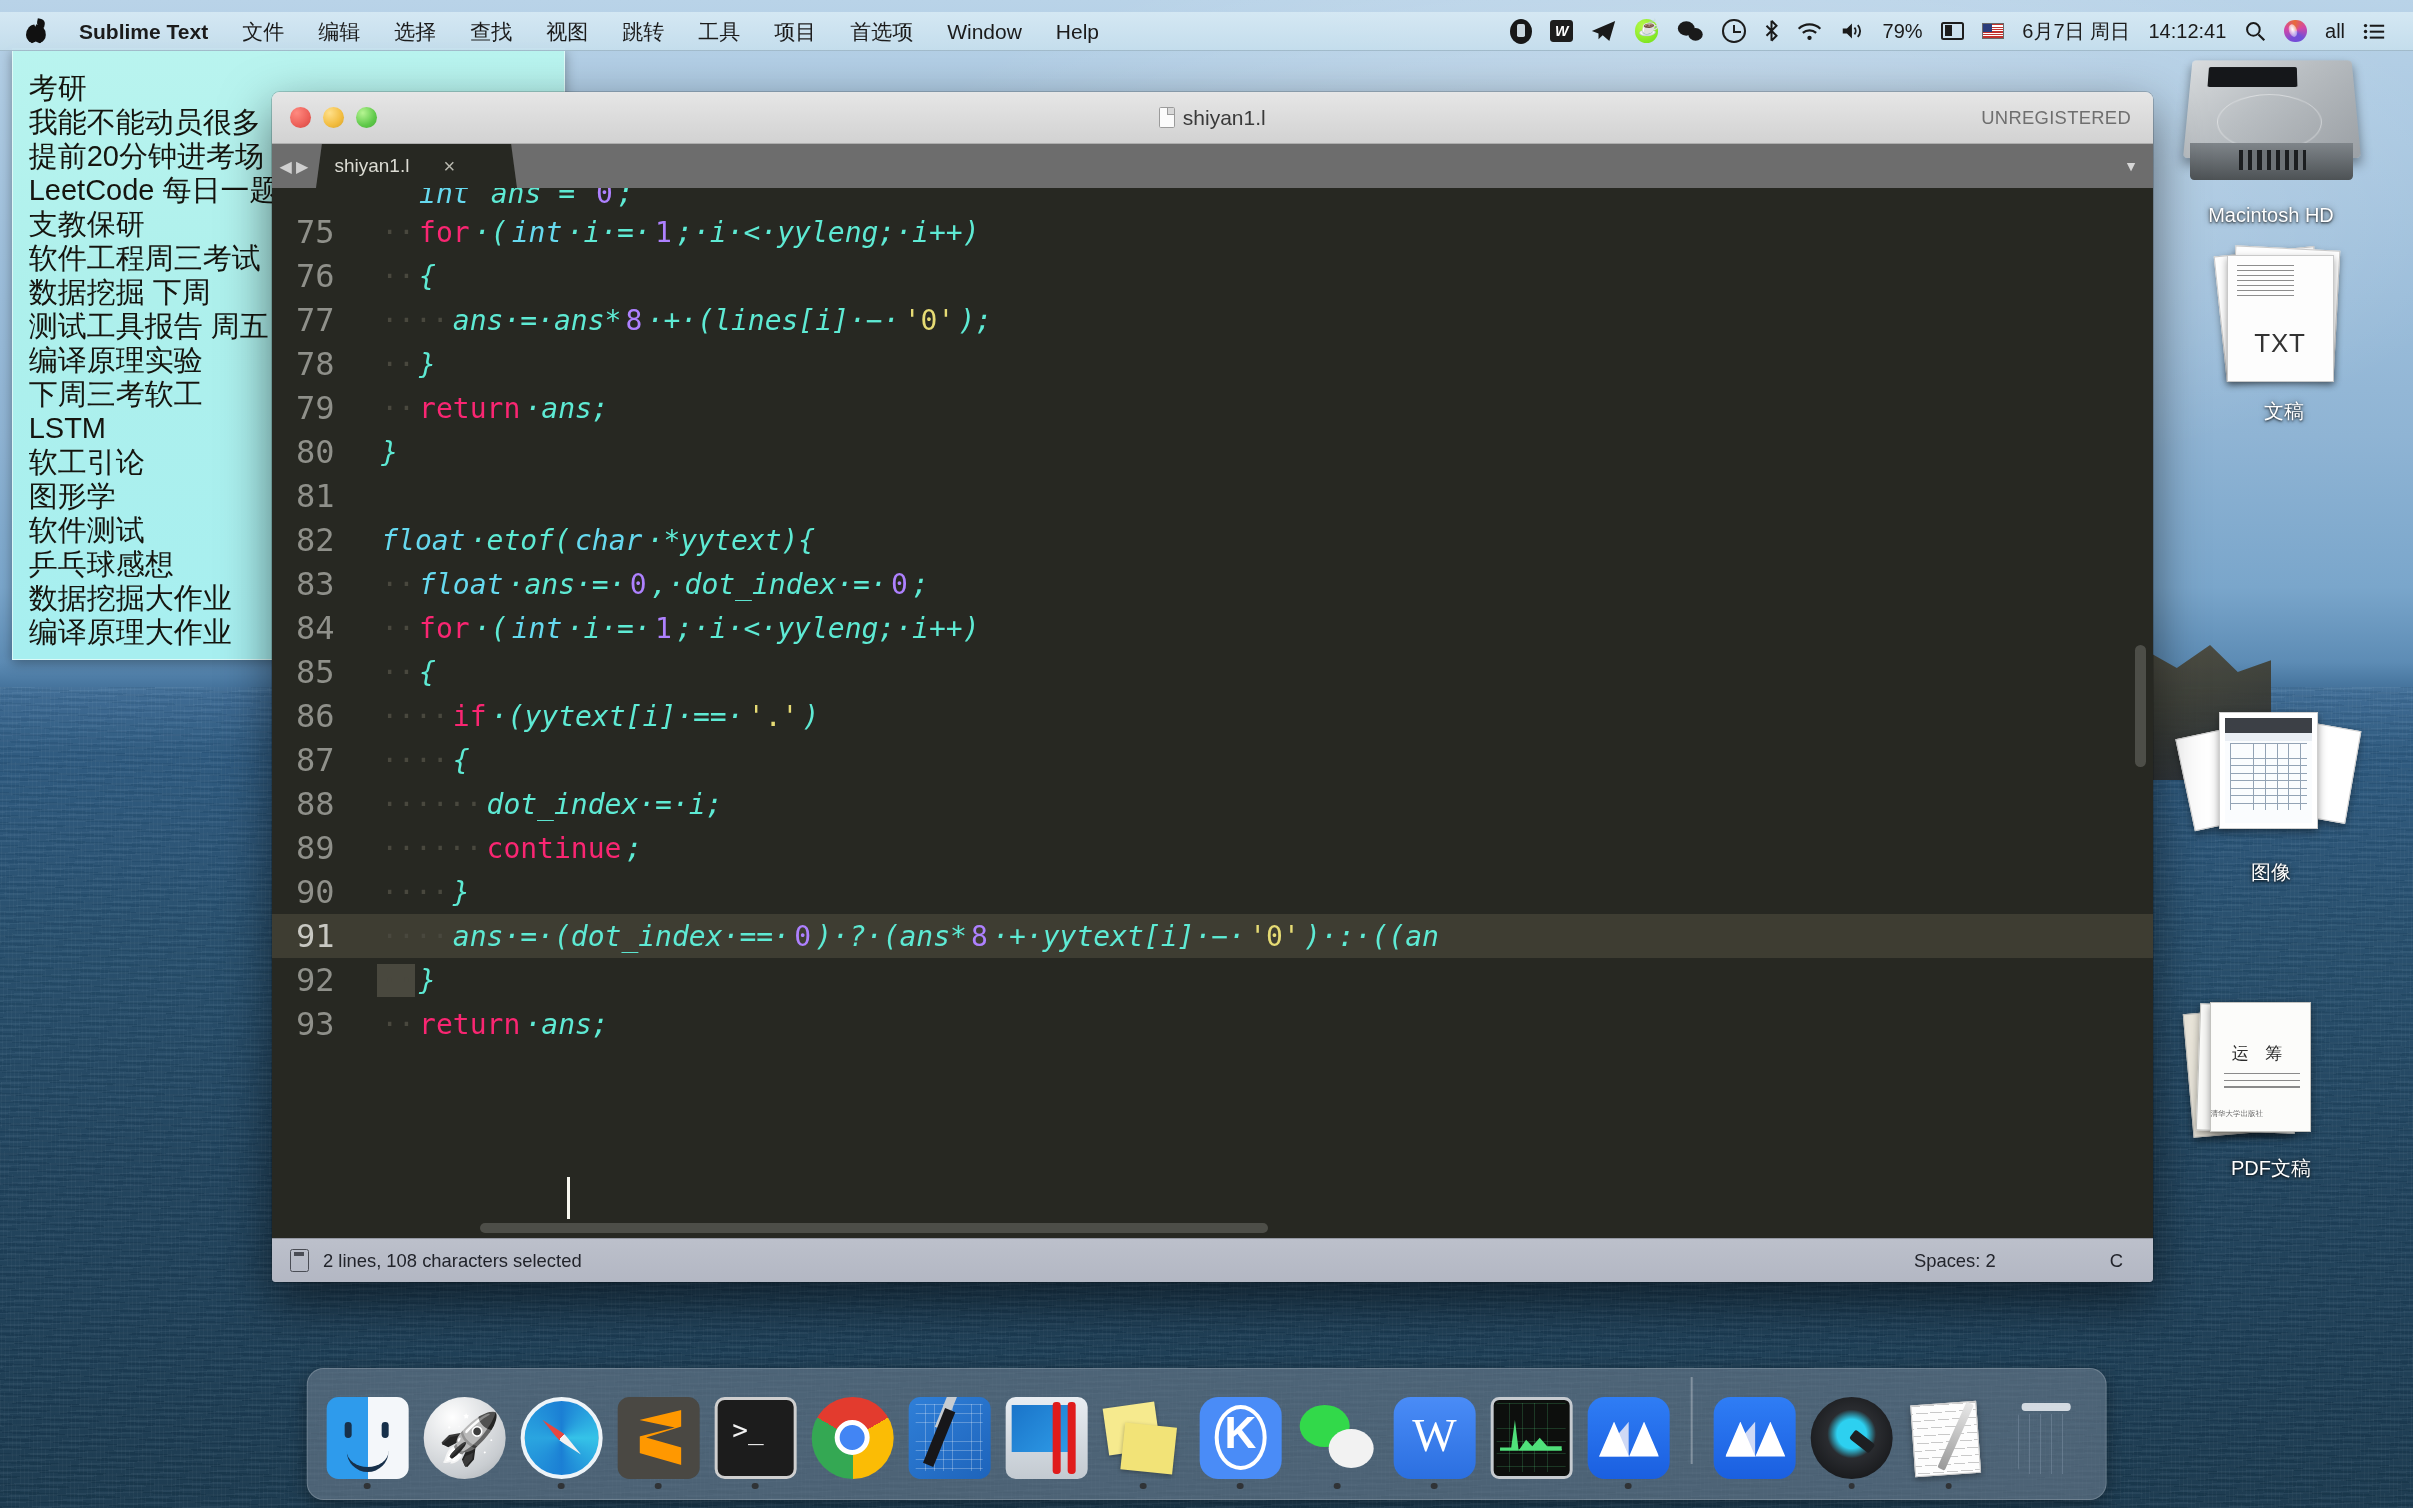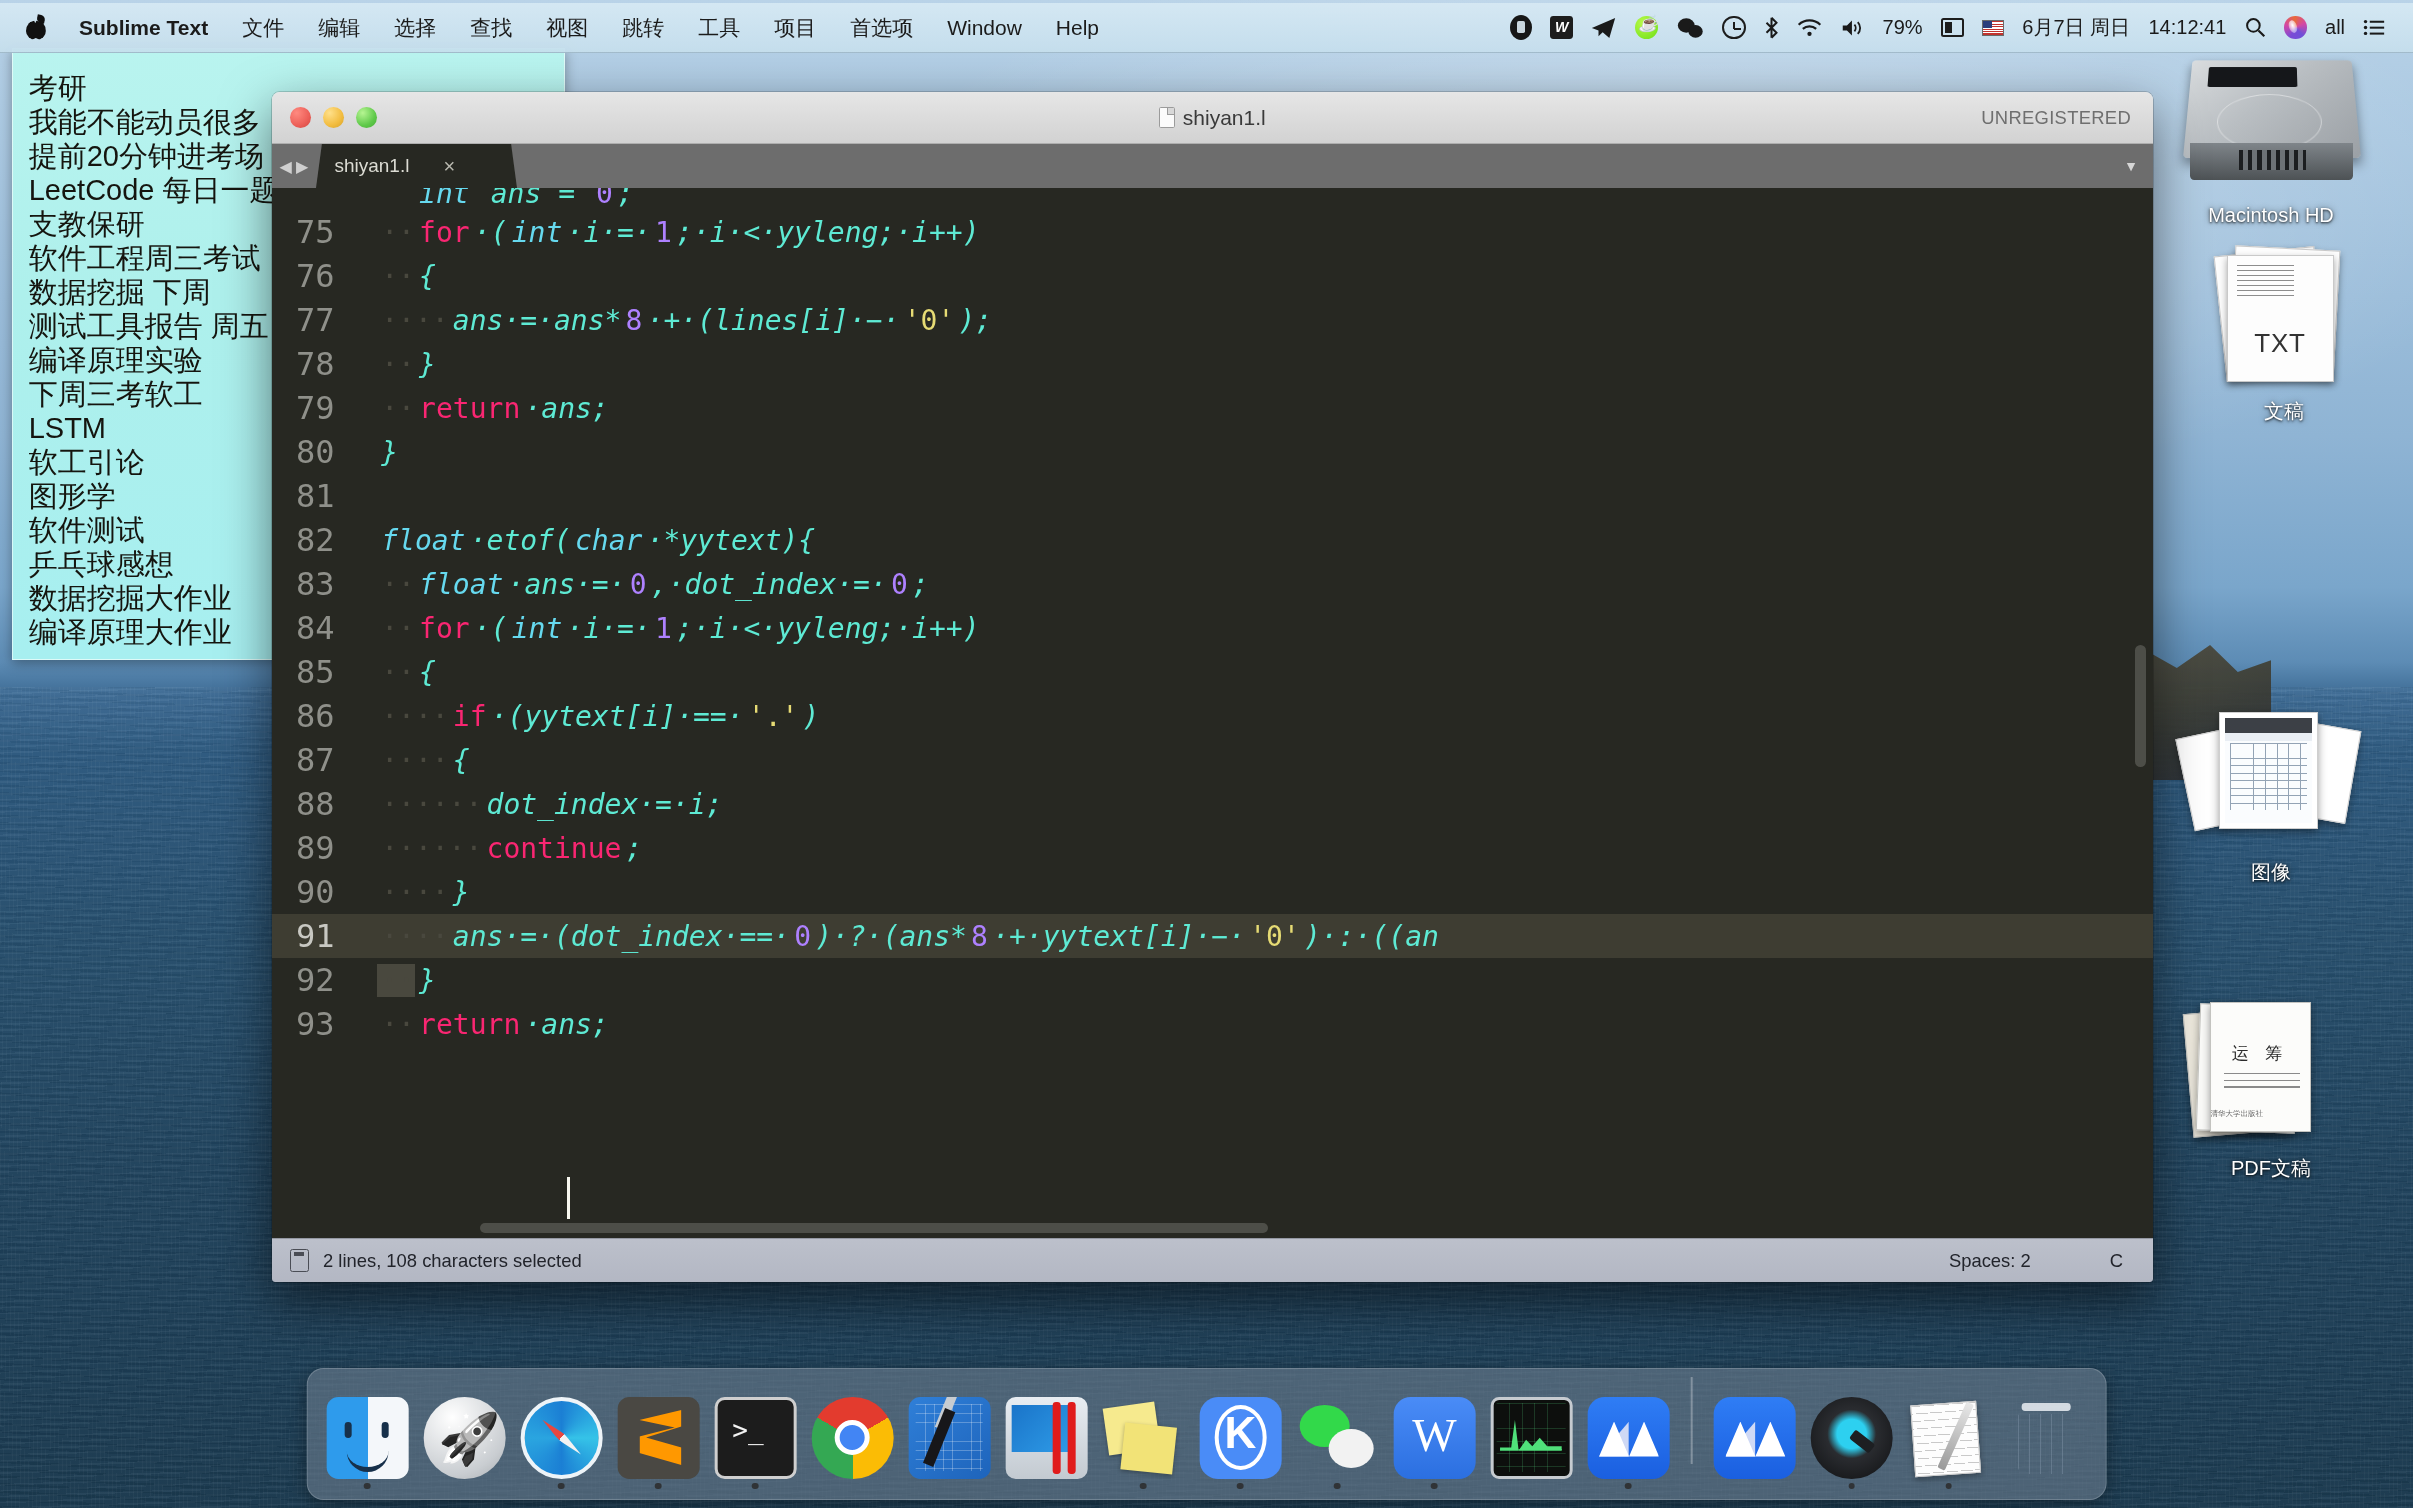--- a/index.html
+++ b/index.html
@@ -44,21 +44,21 @@
   }
   #headland2 {
     position:absolute; left:1927px; top:637px; width:218px; height:134px;
     background:linear-gradient(150deg,#5c5a48,#343428);
     clip-path:polygon(0% 100%, 10% 70%, 24% 58%, 40% 66%, 58% 50%, 74% 60%, 90% 48%, 100% 62%, 100% 100%);
     opacity:.8; filter:blur(0.5px);
   }
 
   
   #menubar {
-    position:absolute; left:0; top:3px; width:2413px; height:50px;
+    position:absolute; left:0; top:12px; width:2413px; height:39px;
     background:linear-gradient(to bottom, rgba(214,233,243,.93), rgba(197,222,236,.93));
     border-bottom:0.8px solid rgba(120,150,170,.55);
     display:flex; align-items:center;
     font-size:21px; color:#1b1b1b;
     z-index:60;
   }
   .mb-left { display:flex; align-items:center; gap:0; padding-left:25px; }
   .mb-item { padding:0 17px; line-height:39px; white-space:nowrap; }
   .mb-item.app { font-weight:bold; }
   .apple-logo {
@@ -229,21 +229,21 @@
     border-top:0.8px solid #9498a3;
     display:flex; align-items:center; font-size:18.4px; color:#22242b;
     padding:0 30px 0 18.4px;
   }
   .sb-icon {
     width:18.4px; height:23.5px; border:1.7px solid #4a4d55; border-radius:2.5px; margin-right:14.2px; position:relative;
   }
   .sb-icon::after { content:""; position:absolute; left:2.5px; top:2.5px; width:10px; height:3.4px; background:#4a4d55; }
   .sb-right { margin-left:auto; display:flex; gap:0; }
   .sb-right span { padding:0 0 0 0; }
-  #sb-spaces { margin-right:79px; }
+  #sb-spaces { margin-right:114px; }
 
   
   .dicon {
     position:absolute; width:210px; text-align:center; z-index:10;
     color:#fff; font-size:20px;
     text-shadow:0 0.8px 2.5px rgba(0,0,0,.85), 0 0 5.9px rgba(0,0,0,.5);
   }
   .dicon .lbl { margin-top:7.5px; }
 
   .hd-art { width:180px; height:147px; margin:0 auto; position:relative; }

